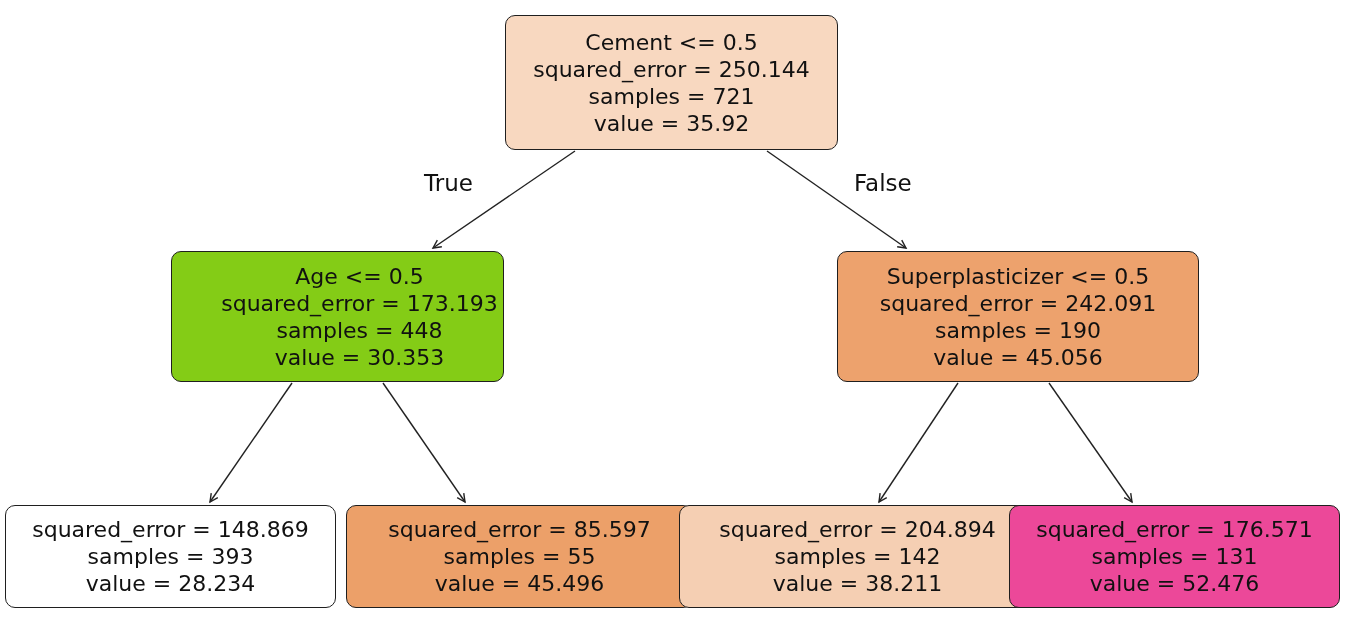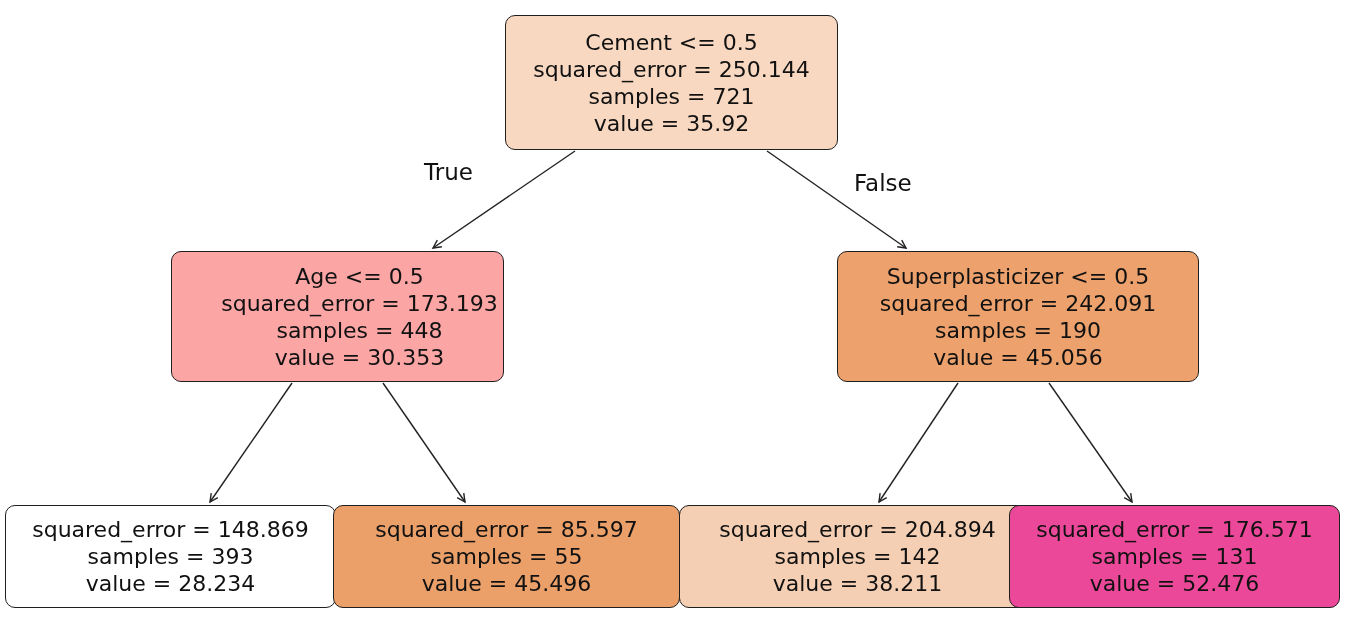--- a/index.html
+++ b/index.html
@@ -39,24 +39,24 @@
   .branch-label {
     position: absolute;
     color: #111111;
     font-size: 23px;
   }
   
   .node-root        { left: 505px;  top: 15px;  width: 333px; height: 135px; }
   .node-left        { left: 171px;  top: 251px; width: 333px; height: 131px; }
   .node-right       { left: 837px;  top: 251px; width: 362px; height: 131px; }
   .node-left-left   { left: 5px;    top: 505px; width: 331px; height: 103px; }
-  .node-left-right  { left: 333px;  top: 505px; width: 347px; height: 103px; }
+  .node-left-right  { left: 346px;  top: 505px; width: 347px; height: 103px; }
   .node-right-left  { left: 679px;  top: 505px; width: 357px; height: 103px; }
   .node-right-right { left: 1009px; top: 505px; width: 331px; height: 103px; }
-  .label-true  { left: 424px; top: 159px; }
+  .label-true  { left: 424px; top: 170px; }
   .label-false { left: 854px; top: 170px; }
 </style>
 </head>
 <body>
 
 <div class="canvas">
 
   <svg class="edges" viewBox="0 0 1346 636" xmlns="http://www.w3.org/2000/svg">
     <defs>
       <marker id="arrowhead" markerWidth="11" markerHeight="11" refX="9" refY="5" orient="auto" markerUnits="userSpaceOnUse">
@@ -74,21 +74,21 @@
   <span class="branch-label label-true">True</span>
   <span class="branch-label label-false">False</span>
 
   <div class="node node-root" style="background-color: rgb(248, 216, 192);">
     <div>Cement &lt;= 0.5</div>
     <div>squared_error = 250.144</div>
     <div>samples = 721</div>
     <div>value = 35.92</div>
   </div>
 
-  <div class="node node-left" style="background-color: #fca5a5; padding-left: 44px;">
+  <div class="node node-left" style="background-color: #84cc16; padding-left: 44px;">
     <div>Age &lt;= 0.5</div>
     <div>squared_error = 173.193</div>
     <div>samples = 448</div>
     <div>value = 30.353</div>
   </div>
 
   <div class="node node-right" style="background-color: rgb(237, 162, 109);">
     <div>Superplasticizer &lt;= 0.5</div>
     <div>squared_error = 242.091</div>
     <div>samples = 190</div>

